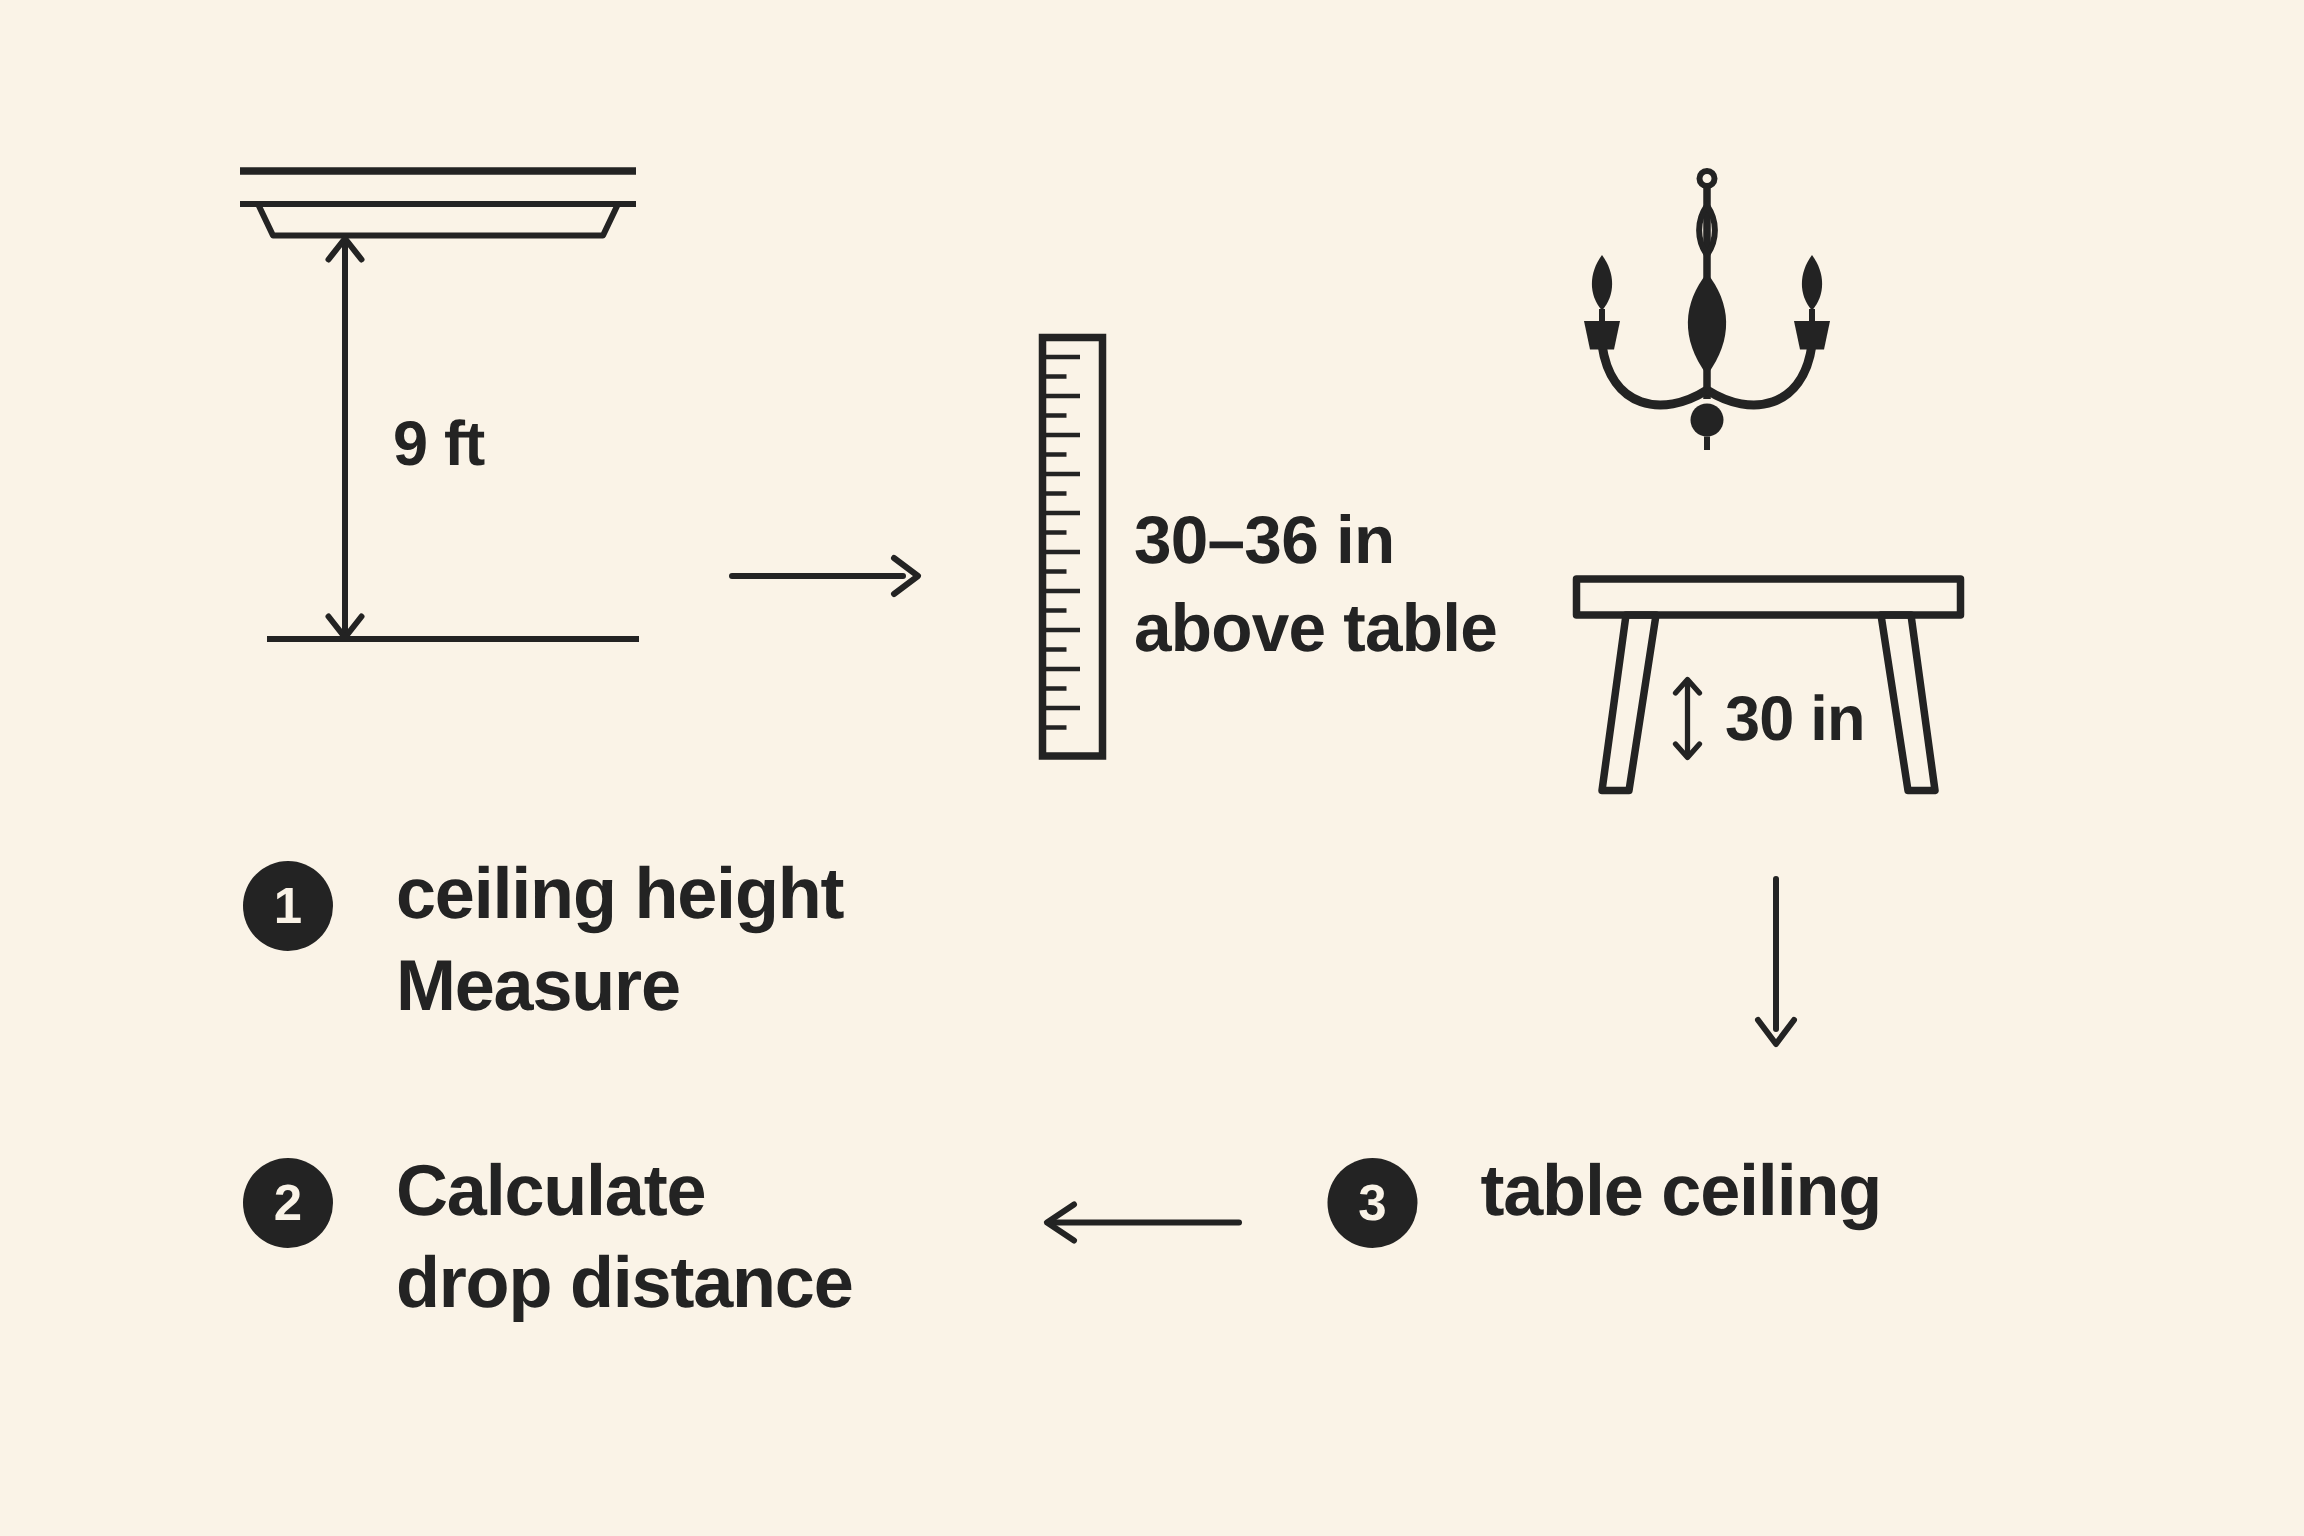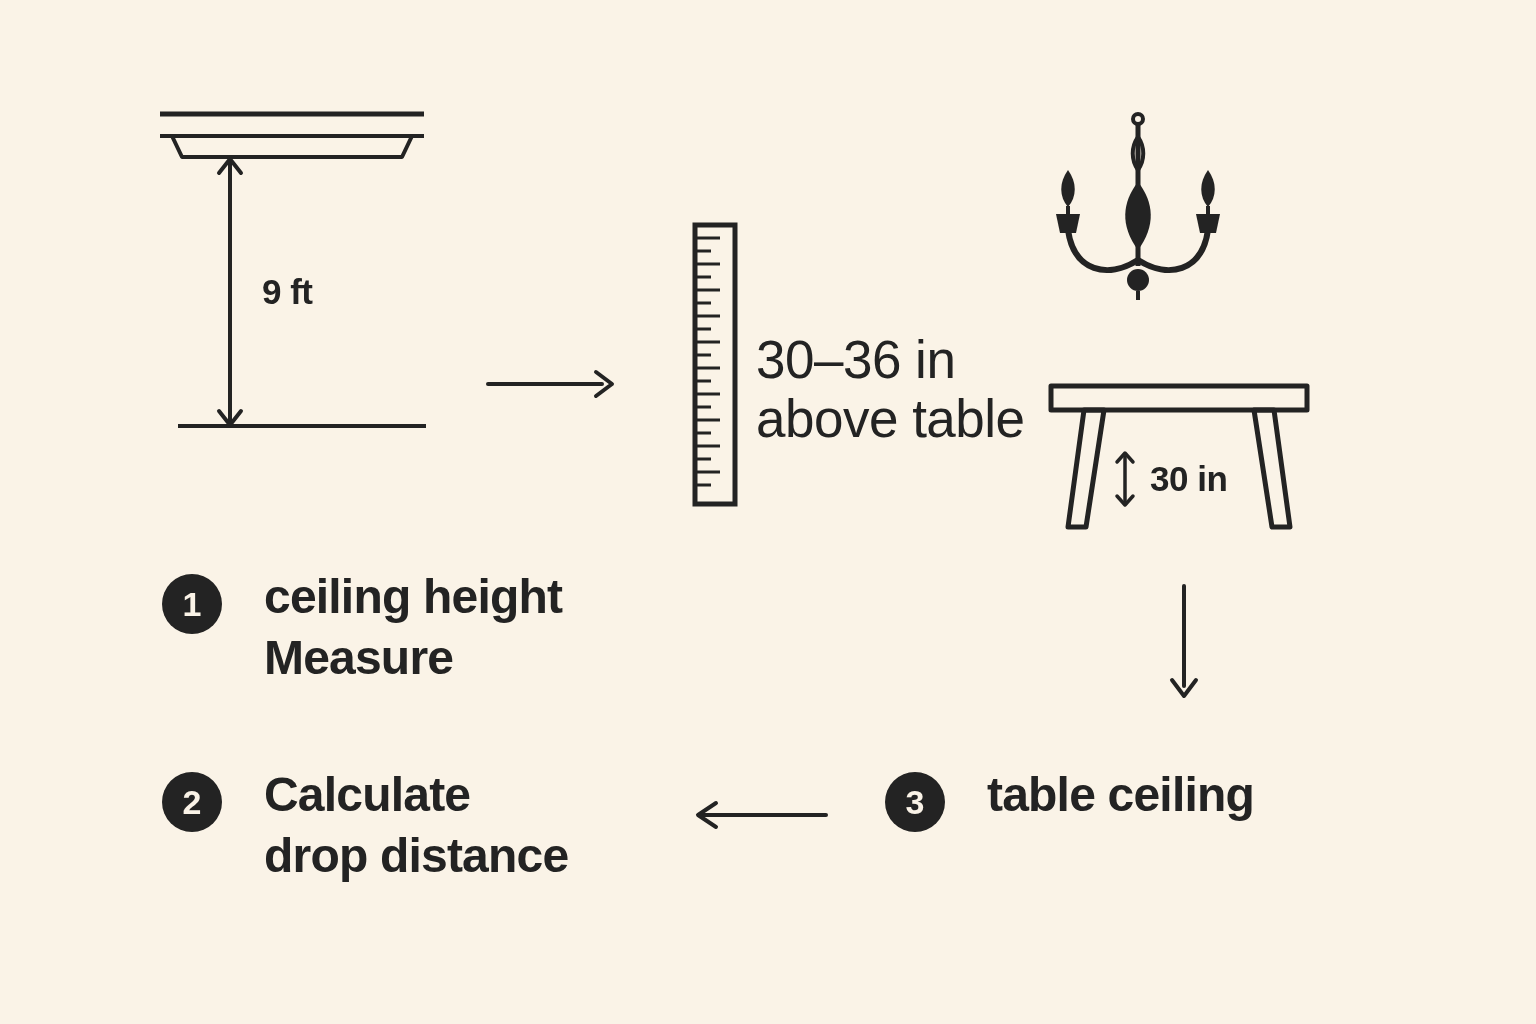--- a/index.html
+++ b/index.html
@@ -7,24 +7,24 @@
     position:relative;
     width:1536px;height:1024px;
     background:var(--bg,#faf3e7);
     color:var(--ink,#222);
     font-family:"Liberation Sans",sans-serif;
     overflow:hidden;
   }
   .abs{position:absolute;}
   svg{display:block;color:var(--ink,#222);}
   .measure-label{
-    font-size:35px;font-weight:700;letter-spacing:-0.5px;color:var(--ink,#222);
+    font-size:42px;font-weight:700;letter-spacing:-0.5px;color:var(--ink,#222);
   }
   .ruler-note{
-    font-size:53px;font-weight:400;letter-spacing:-0.5px;line-height:59px;color:var(--ink,#222);
+    font-size:45px;font-weight:700;letter-spacing:-0.5px;line-height:59px;color:var(--ink,#222);
   }
   .floor-line{border-top:4px solid var(--ink,#222);}
   .step{display:flex;align-items:flex-start;gap:42px;}
   .badge{
     width:60px;height:60px;border-radius:50%;
     background:var(--badge-bg,#222);color:var(--badge-text,#faf3e7);
     display:flex;align-items:center;justify-content:center;
     font-size:34px;font-weight:700;flex:0 0 auto;margin-top:8px;
   }
   .step-text{

